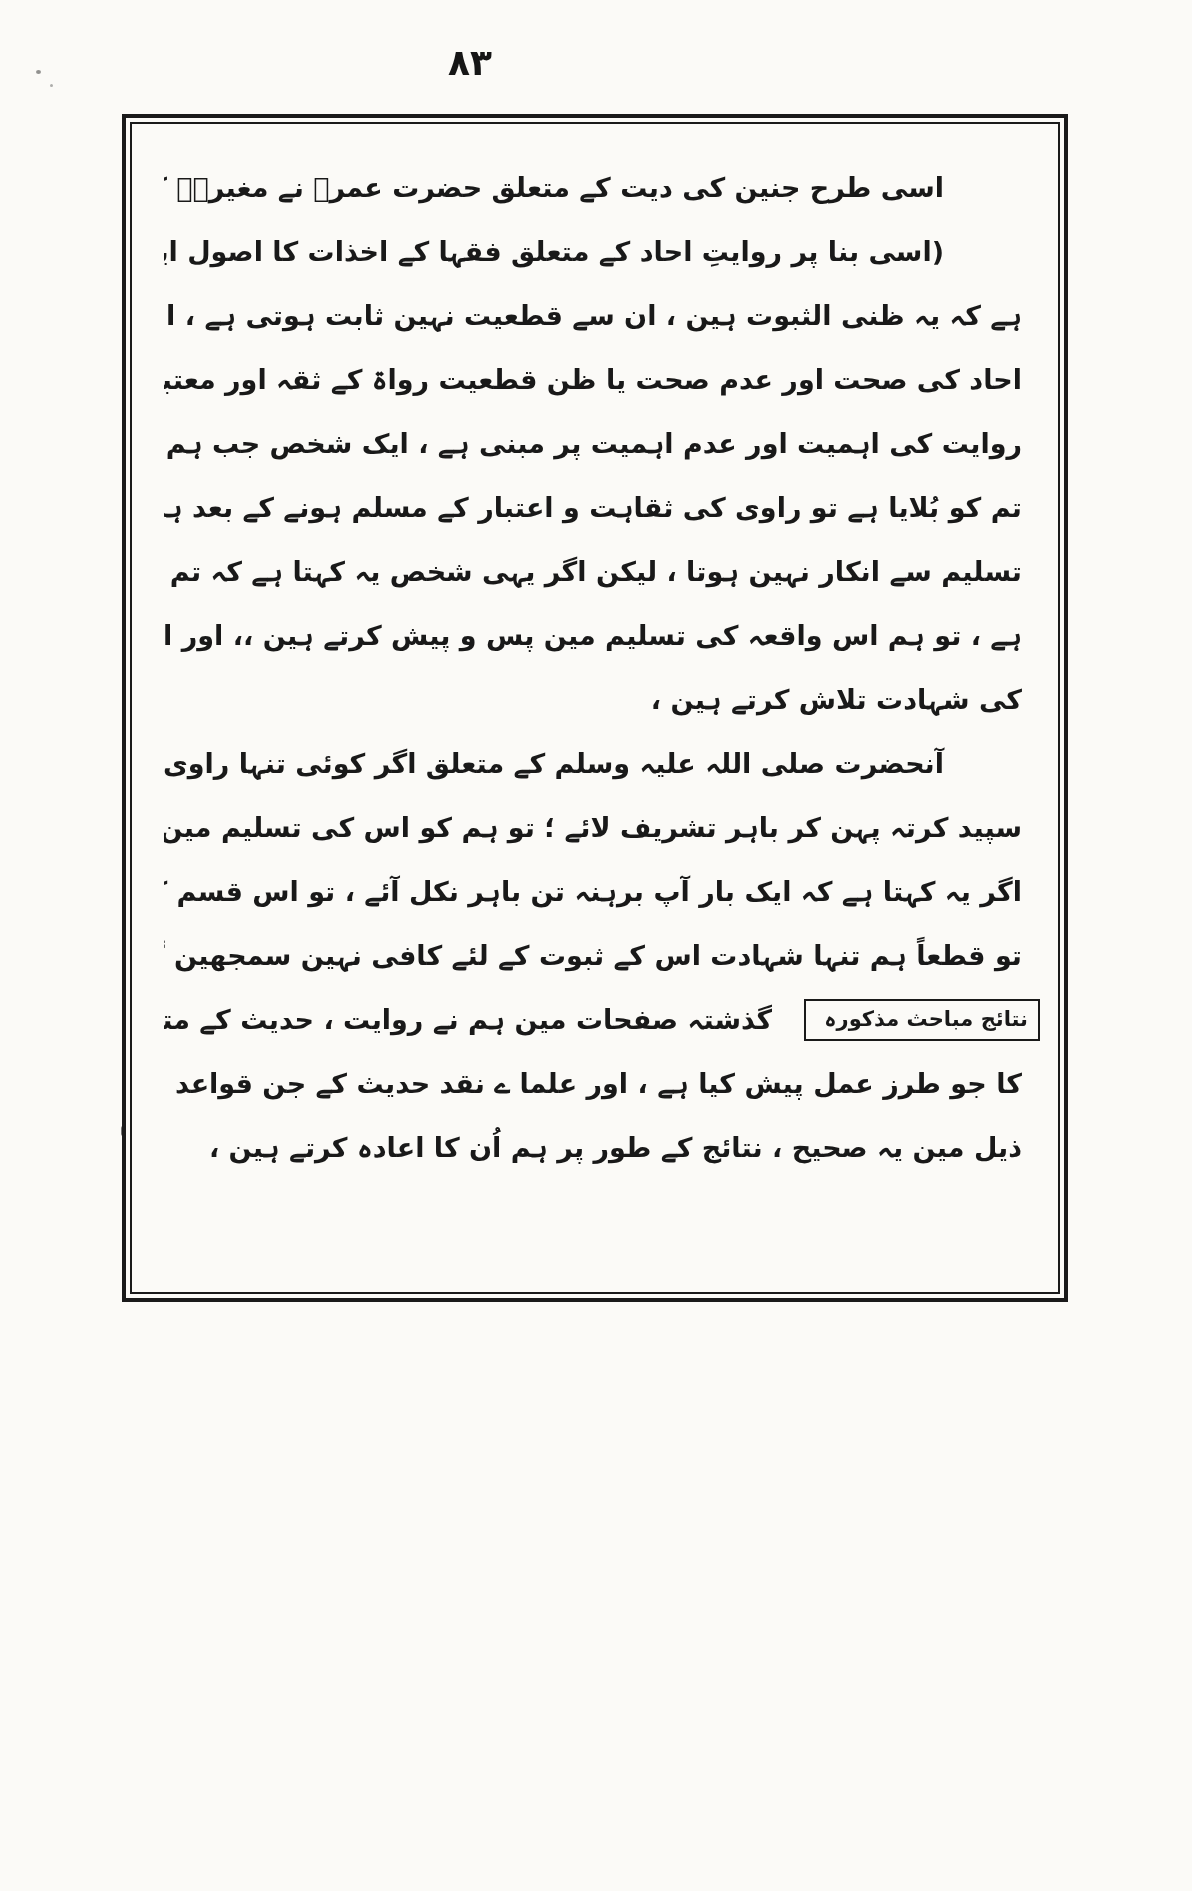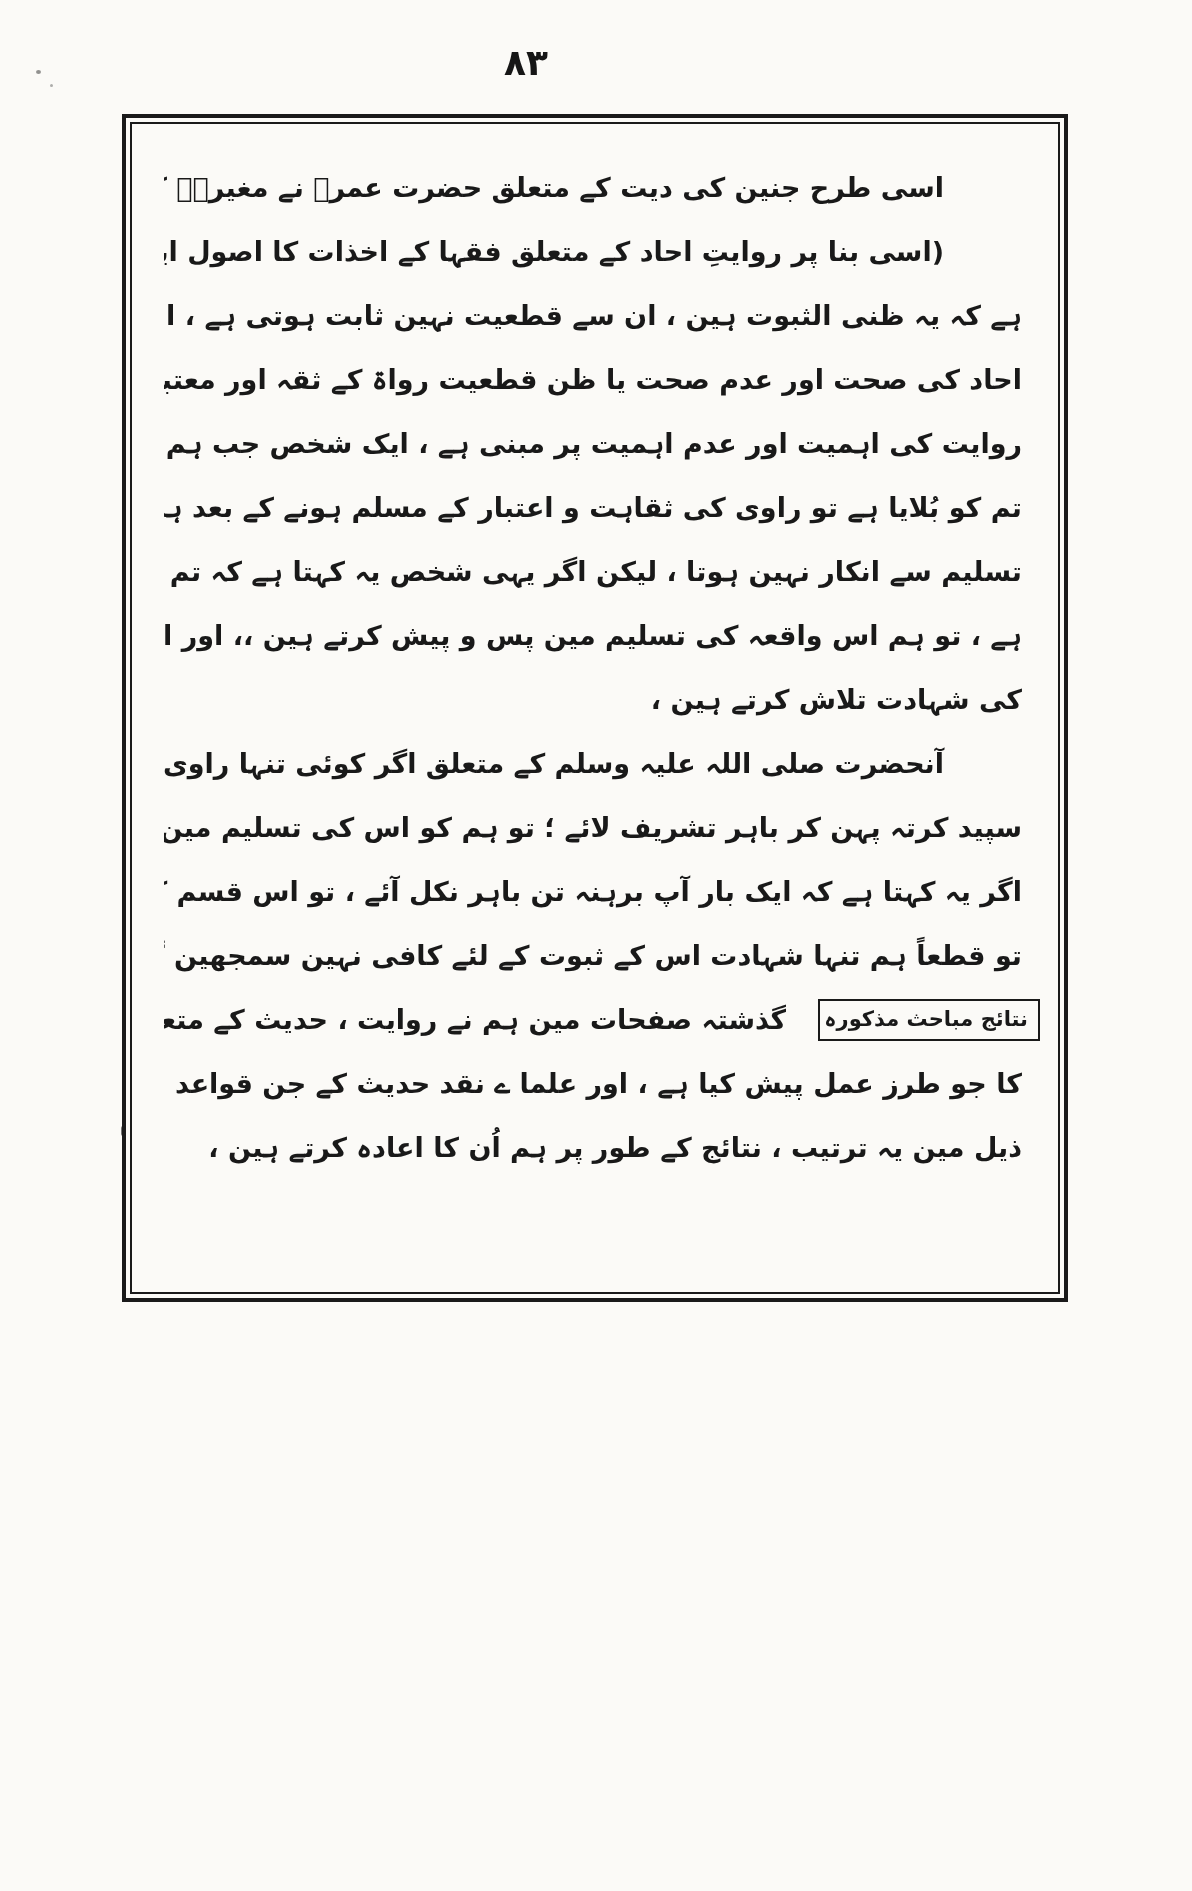--- a/index.html
+++ b/index.html
@@ -9,21 +9,21 @@
     font-family:"DejaVu Sans", sans-serif;
     position:relative;
     overflow:hidden;
     color:#1b1b1b;
   }
   .page-number {
     position:absolute;
     top:42px;
     left:448px;
     width:100px;
-    text-align:right;
+    text-align:left;
     font-size:36px;
     font-weight:bold;
     color:#161616;
     letter-spacing:2px;
   }
   .frame {
     position:absolute;
     left:122px;
     top:114px;
     width:946px;
@@ -58,21 +58,21 @@
     display:flex;
     flex-direction:row;
     direction:rtl;
     align-items:center;
     gap:14px;
     overflow:visible;
   }
   .section-box {
     flex:0 0 auto;
     border:2px solid #1a1a1a;
-    padding:1px 10px 3px 4px;
+    padding:1px 10px 3px 18px;
     font-size:21px;
     font-weight:bold;
     line-height:34px;
     white-space:nowrap;
     background:#fbfaf7;
     transform:translateX(18px);
   }
   .boxline-text {
     white-space:nowrap;
     overflow:hidden;
@@ -114,19 +114,19 @@
         <div class="line">سپید کرتہ پہن کر باہر تشریف لائے ؛ تو ہم کو اس کی تسلیم مین عذر نہین ، لیکن وہی راوی</div>
         <div class="line">اگر یہ کہتا ہے کہ ایک بار آپ برہنہ تن باہر نکل آئے ، تو اس قسم کی ایک روایت ہی</div>
         <div class="line">تو قطعاً ہم تنہا شہادت اس کے ثبوت کے لئے کافی نہین سمجھین گے ،</div>
 
         <div class="line boxline">
           <span class="section-box">نتائج مباحث مذکورہ</span>
           <span class="boxline-text">گذشتہ صفحات مین ہم نے روایت ، حدیث کے متعلق صحابہ کبار</span>
         </div>
 
         <div class="line">کا جو طرز عمل پیش کیا ہے ، اور علما ے نقد حدیث کے جن قواعد و اصول کی تفصیل کی ہے</div>
-        <div class="line">ذیل مین یہ ترتیب ، نتائج کے طور پر ہم اُن کا اعادہ کرتے ہین ،</div>
+        <div class="line">ذیل مین یہ صحیح ، نتائج کے طور پر ہم اُن کا اعادہ کرتے ہین ،</div>
 
       </div>
     </div>
   </div>
 
 </div>
 
 </body></html>

